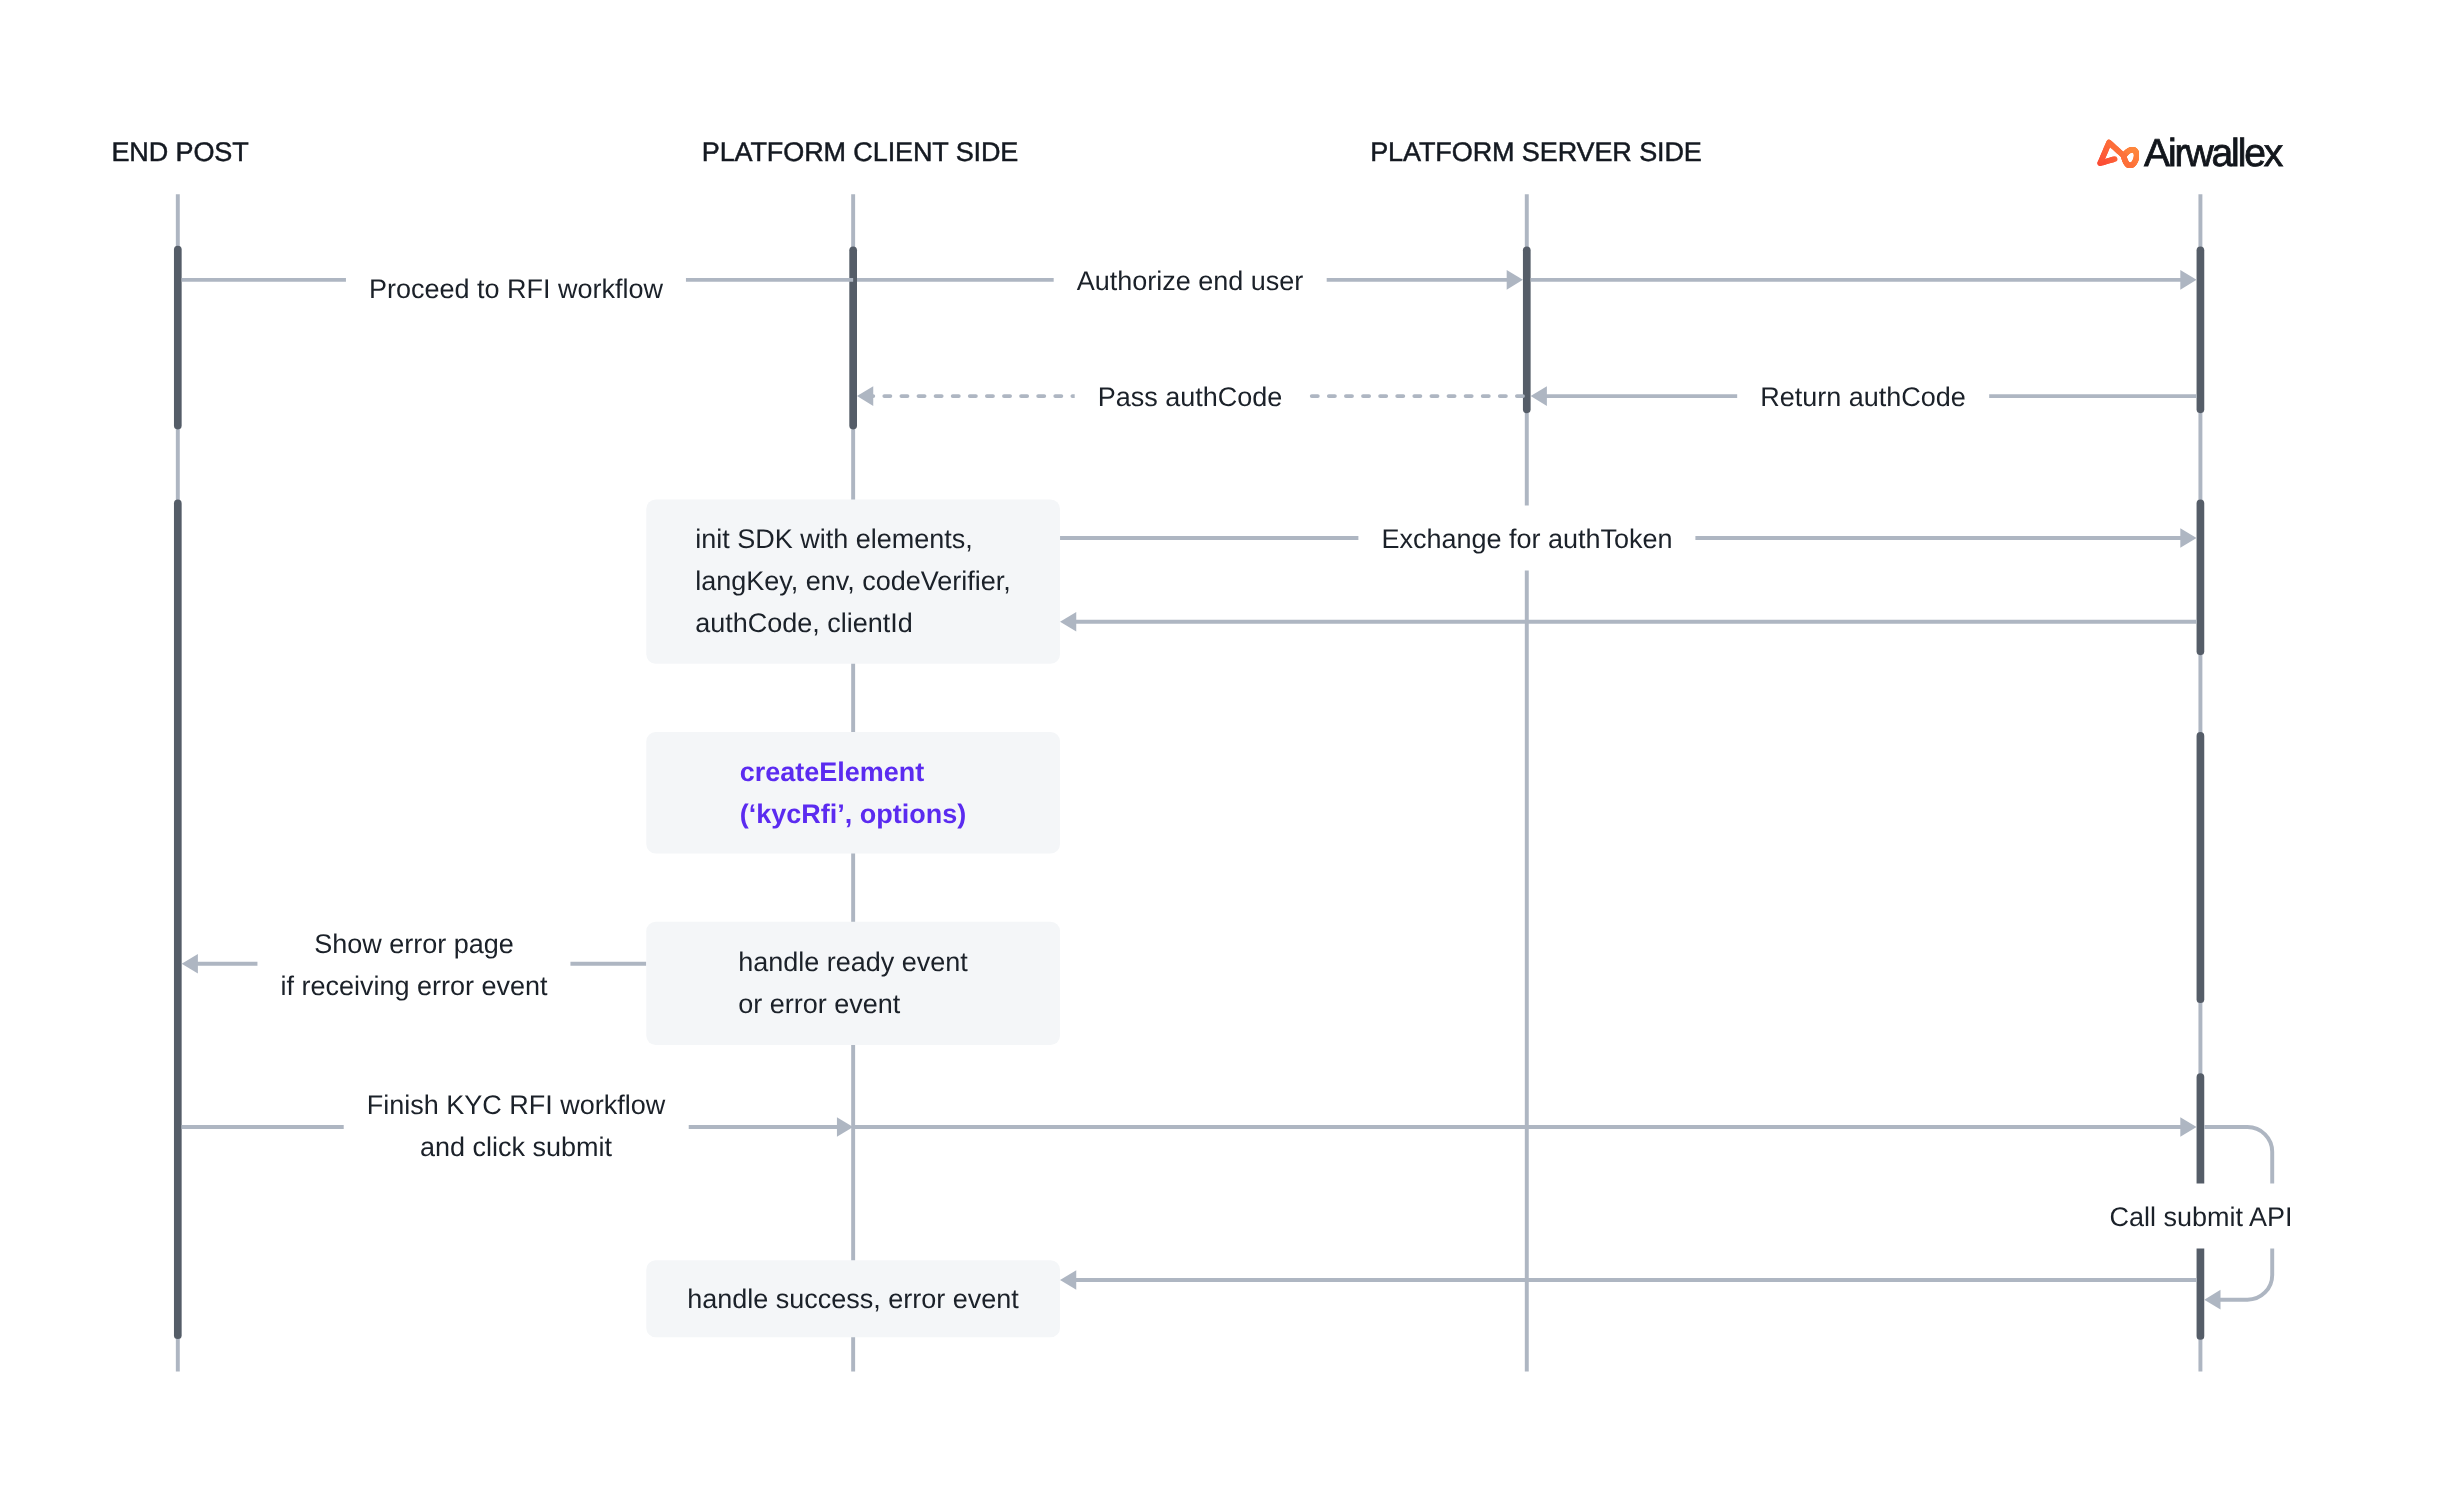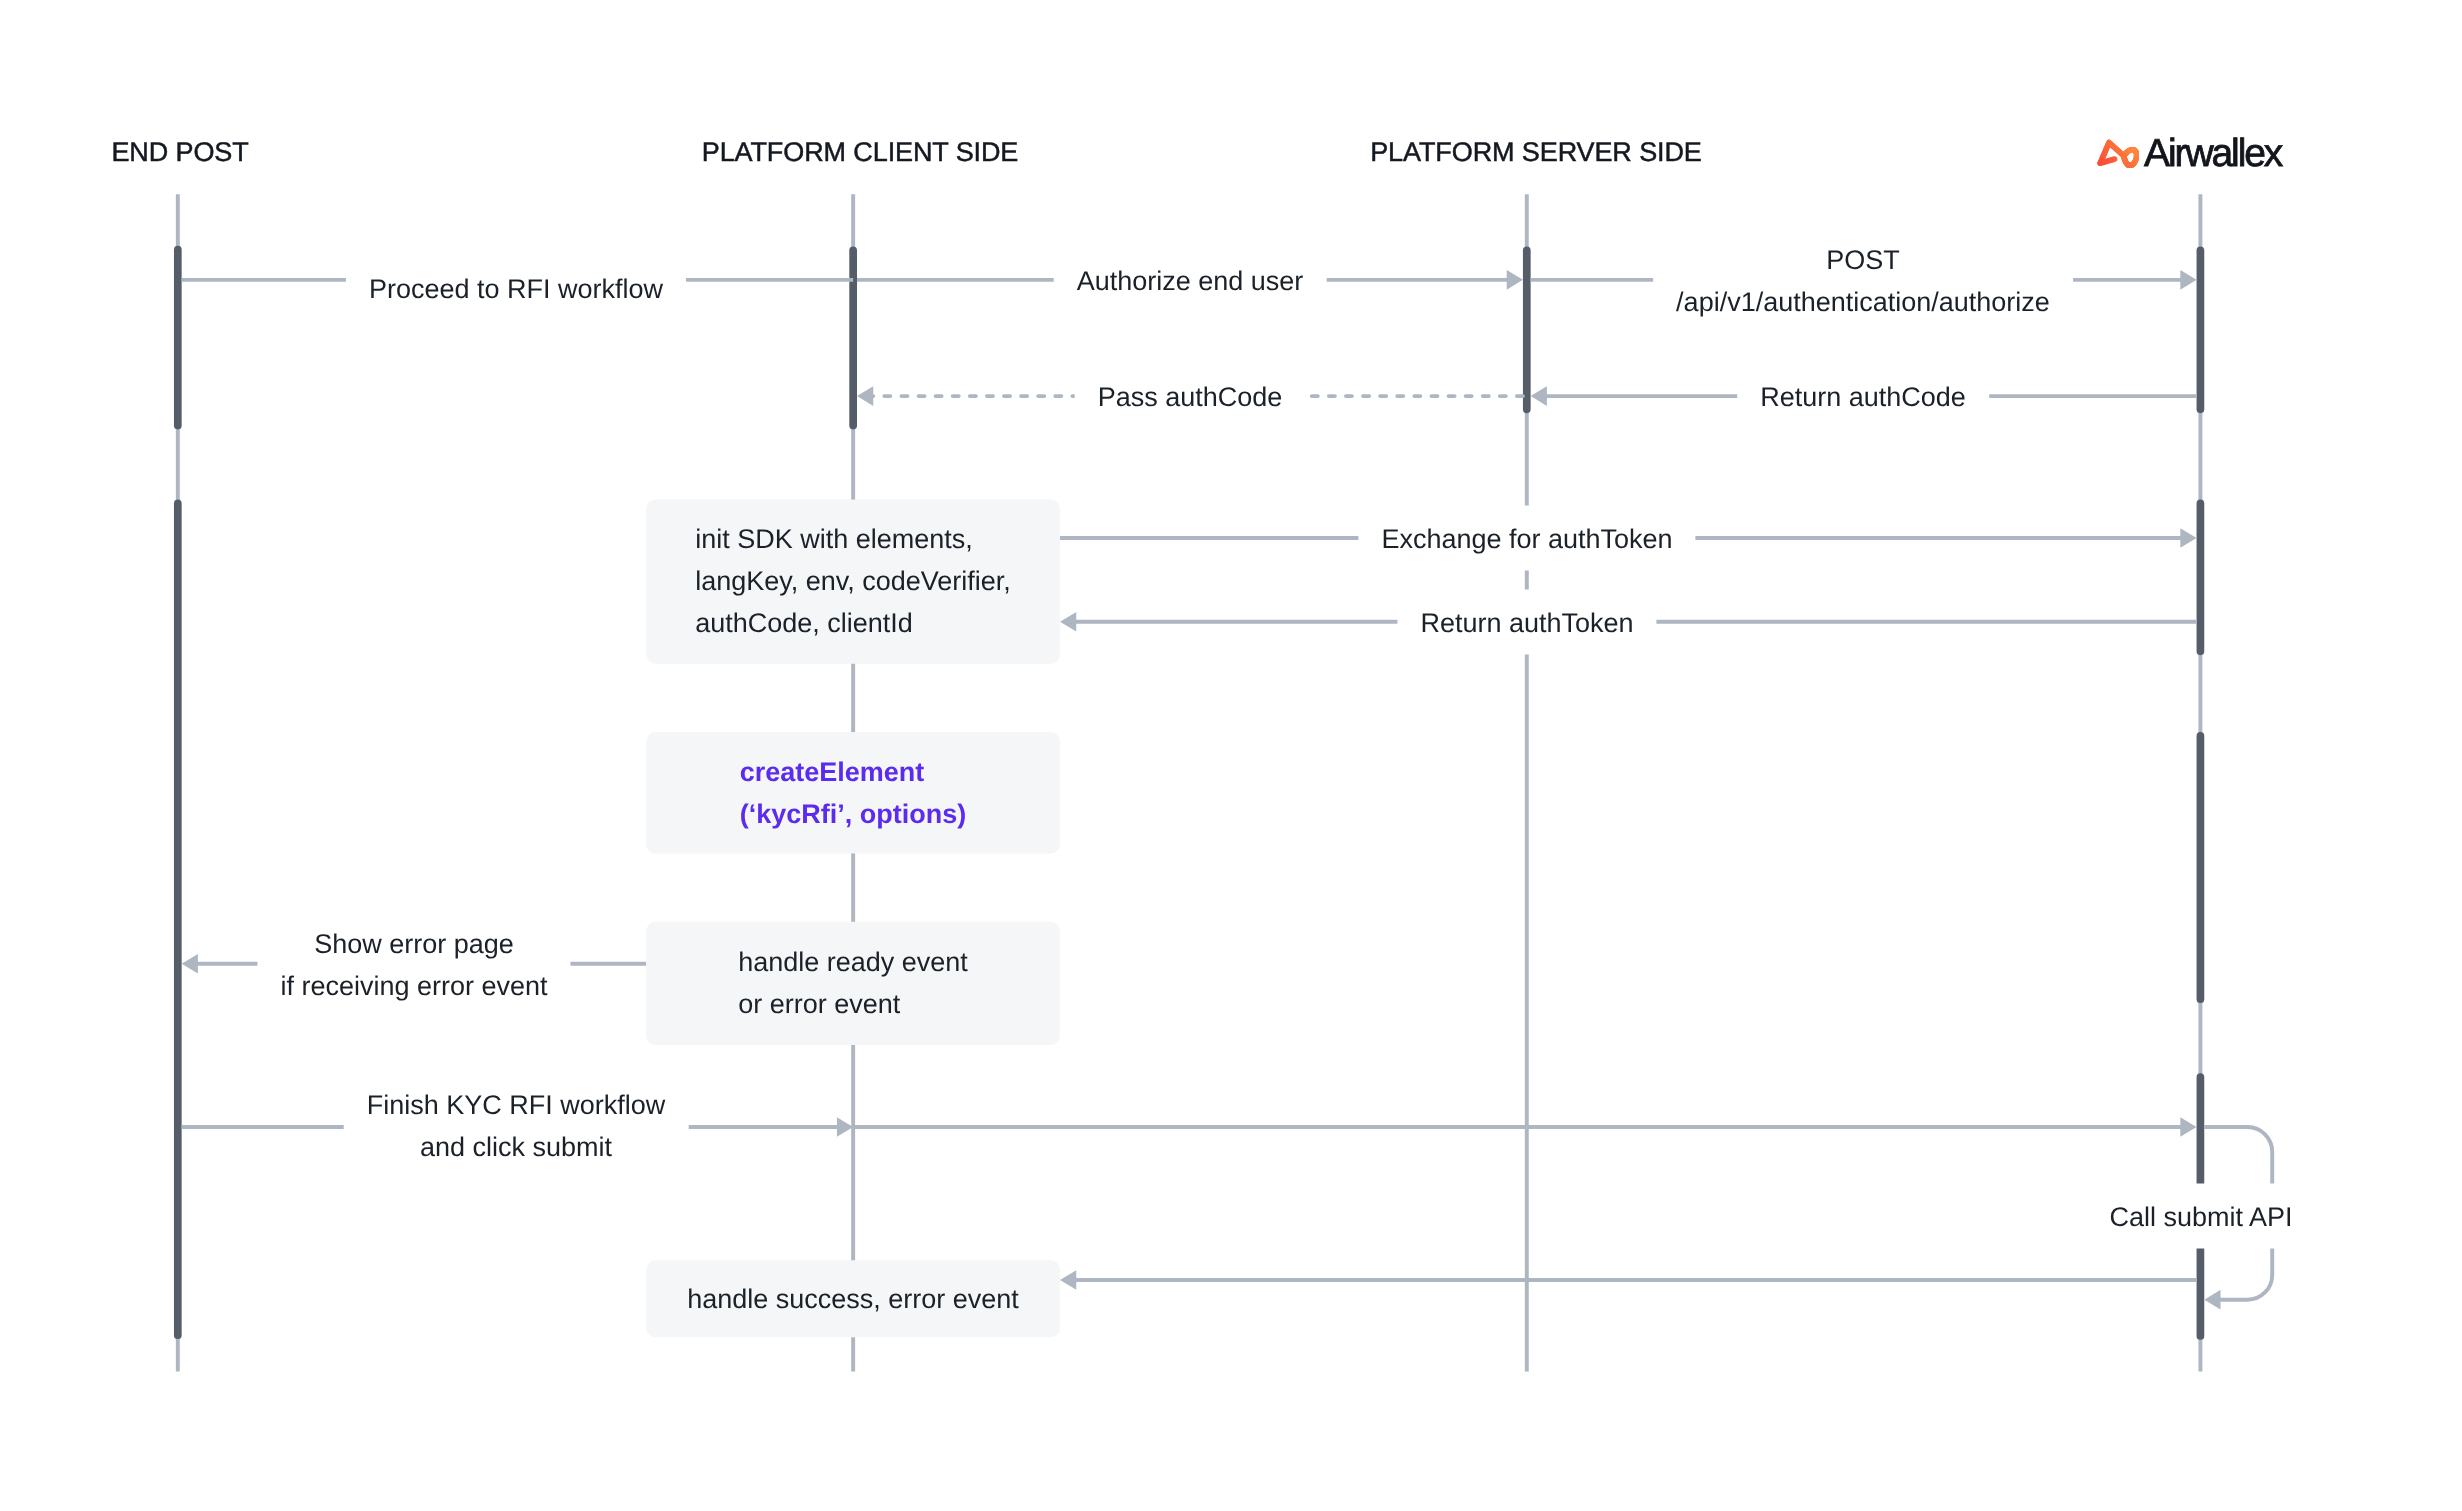--- a/index.html
+++ b/index.html
@@ -155,35 +155,28 @@
         </g>
       </svg>
       <span class="logo-word">Airwallex</span>
     </div>
 <div class="msg-label" style="left:516px;top:288px">
       <div>Proceed to RFI workflow</div>
     </div>
 <div class="msg-label" style="left:1190px;top:280px">
       <div>Authorize end user</div>
     </div>
-<div class="msg-label" style="left:1863px;top:280px">
-      <div>POST</div>
-      <div>/api/v1/authentication/authorize</div>
-    </div>
 <div class="msg-label" style="left:1190px;top:396px">
       <div>Pass authCode</div>
     </div>
 <div class="msg-label" style="left:1863px;top:396px">
       <div>Return authCode</div>
     </div>
 <div class="msg-label" style="left:1527px;top:538px">
       <div>Exchange for authToken</div>
-    </div>
-<div class="msg-label" style="left:1527px;top:622px">
-      <div>Return authToken</div>
     </div>
 <div class="msg-label" style="left:414px;top:964px">
       <div>Show error page</div>
       <div>if receiving error event</div>
     </div>
 <div class="msg-label" style="left:516px;top:1125px">
       <div>Finish KYC RFI workflow</div>
       <div>and click submit</div>
     </div>
 <div class="msg-label" style="left:2201px;top:1216px">

